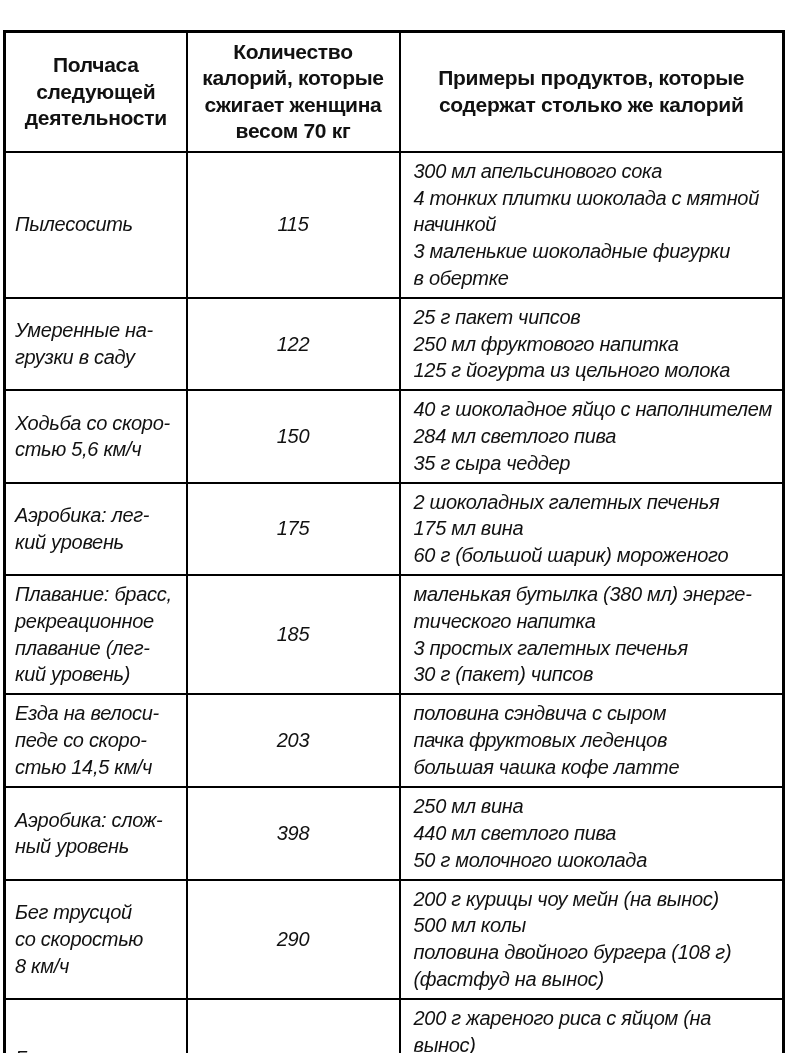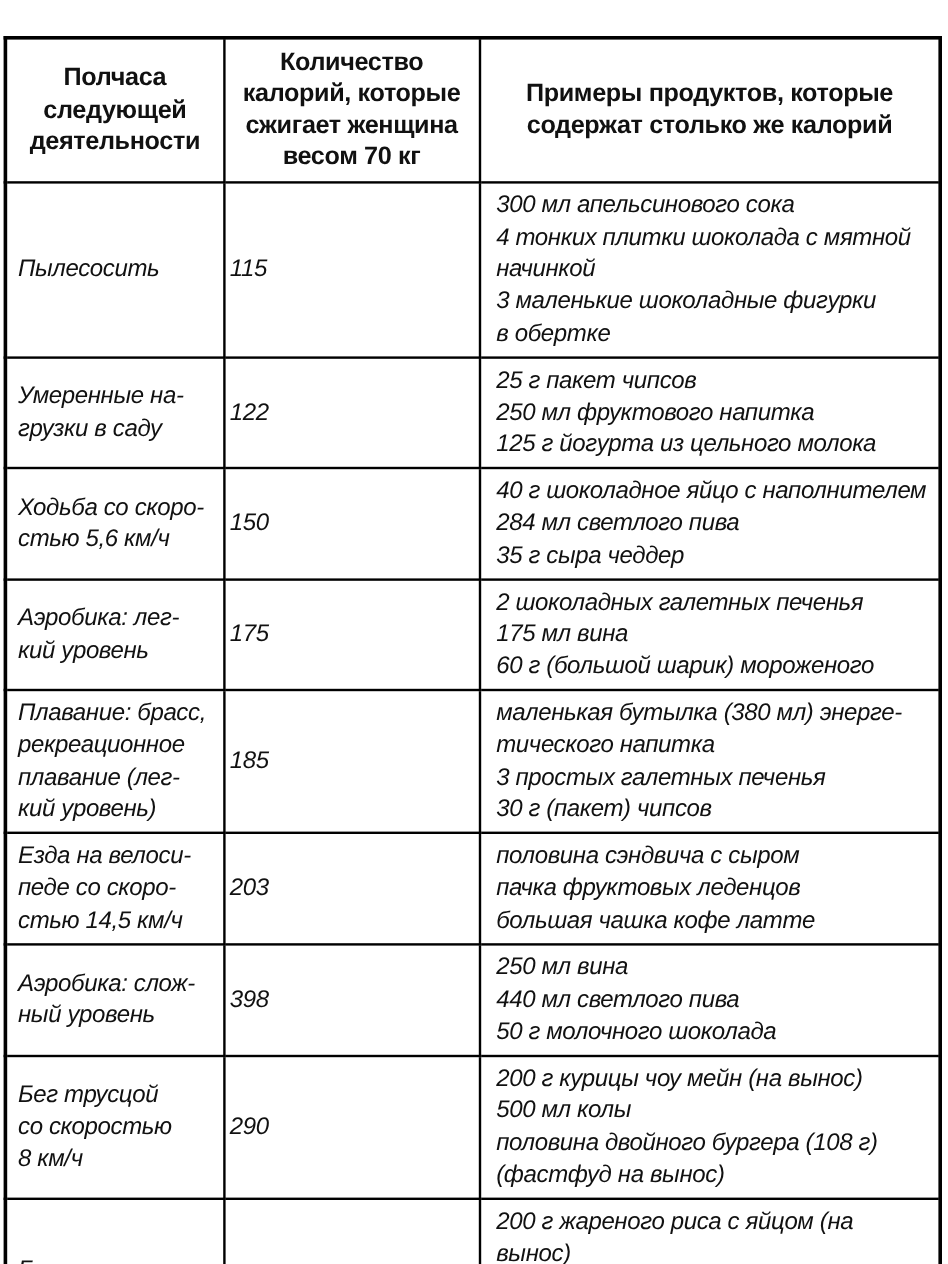--- a/index.html
+++ b/index.html
@@ -48,20 +48,21 @@
     font-size: 20px;
     line-height: 1.34;
     letter-spacing: -0.3px;
     font-style: italic;
   }
   .td-activity {
     text-align: left;
     padding: 4px 4px 4px 9px;
   }
   .td-calories {
+    text-align: center;
     padding: 4px 4px;
   }
   .td-examples {
     text-align: left;
     padding: 5px 6px 5px 13px;
   }
   thead tr            { height: 107px; }
   tbody tr:nth-child(1) { height: 141px; }
   tbody tr:nth-child(2) { height: 92px;  }
   tbody tr:nth-child(3) { height: 90px; padding-left: 18px;  }

